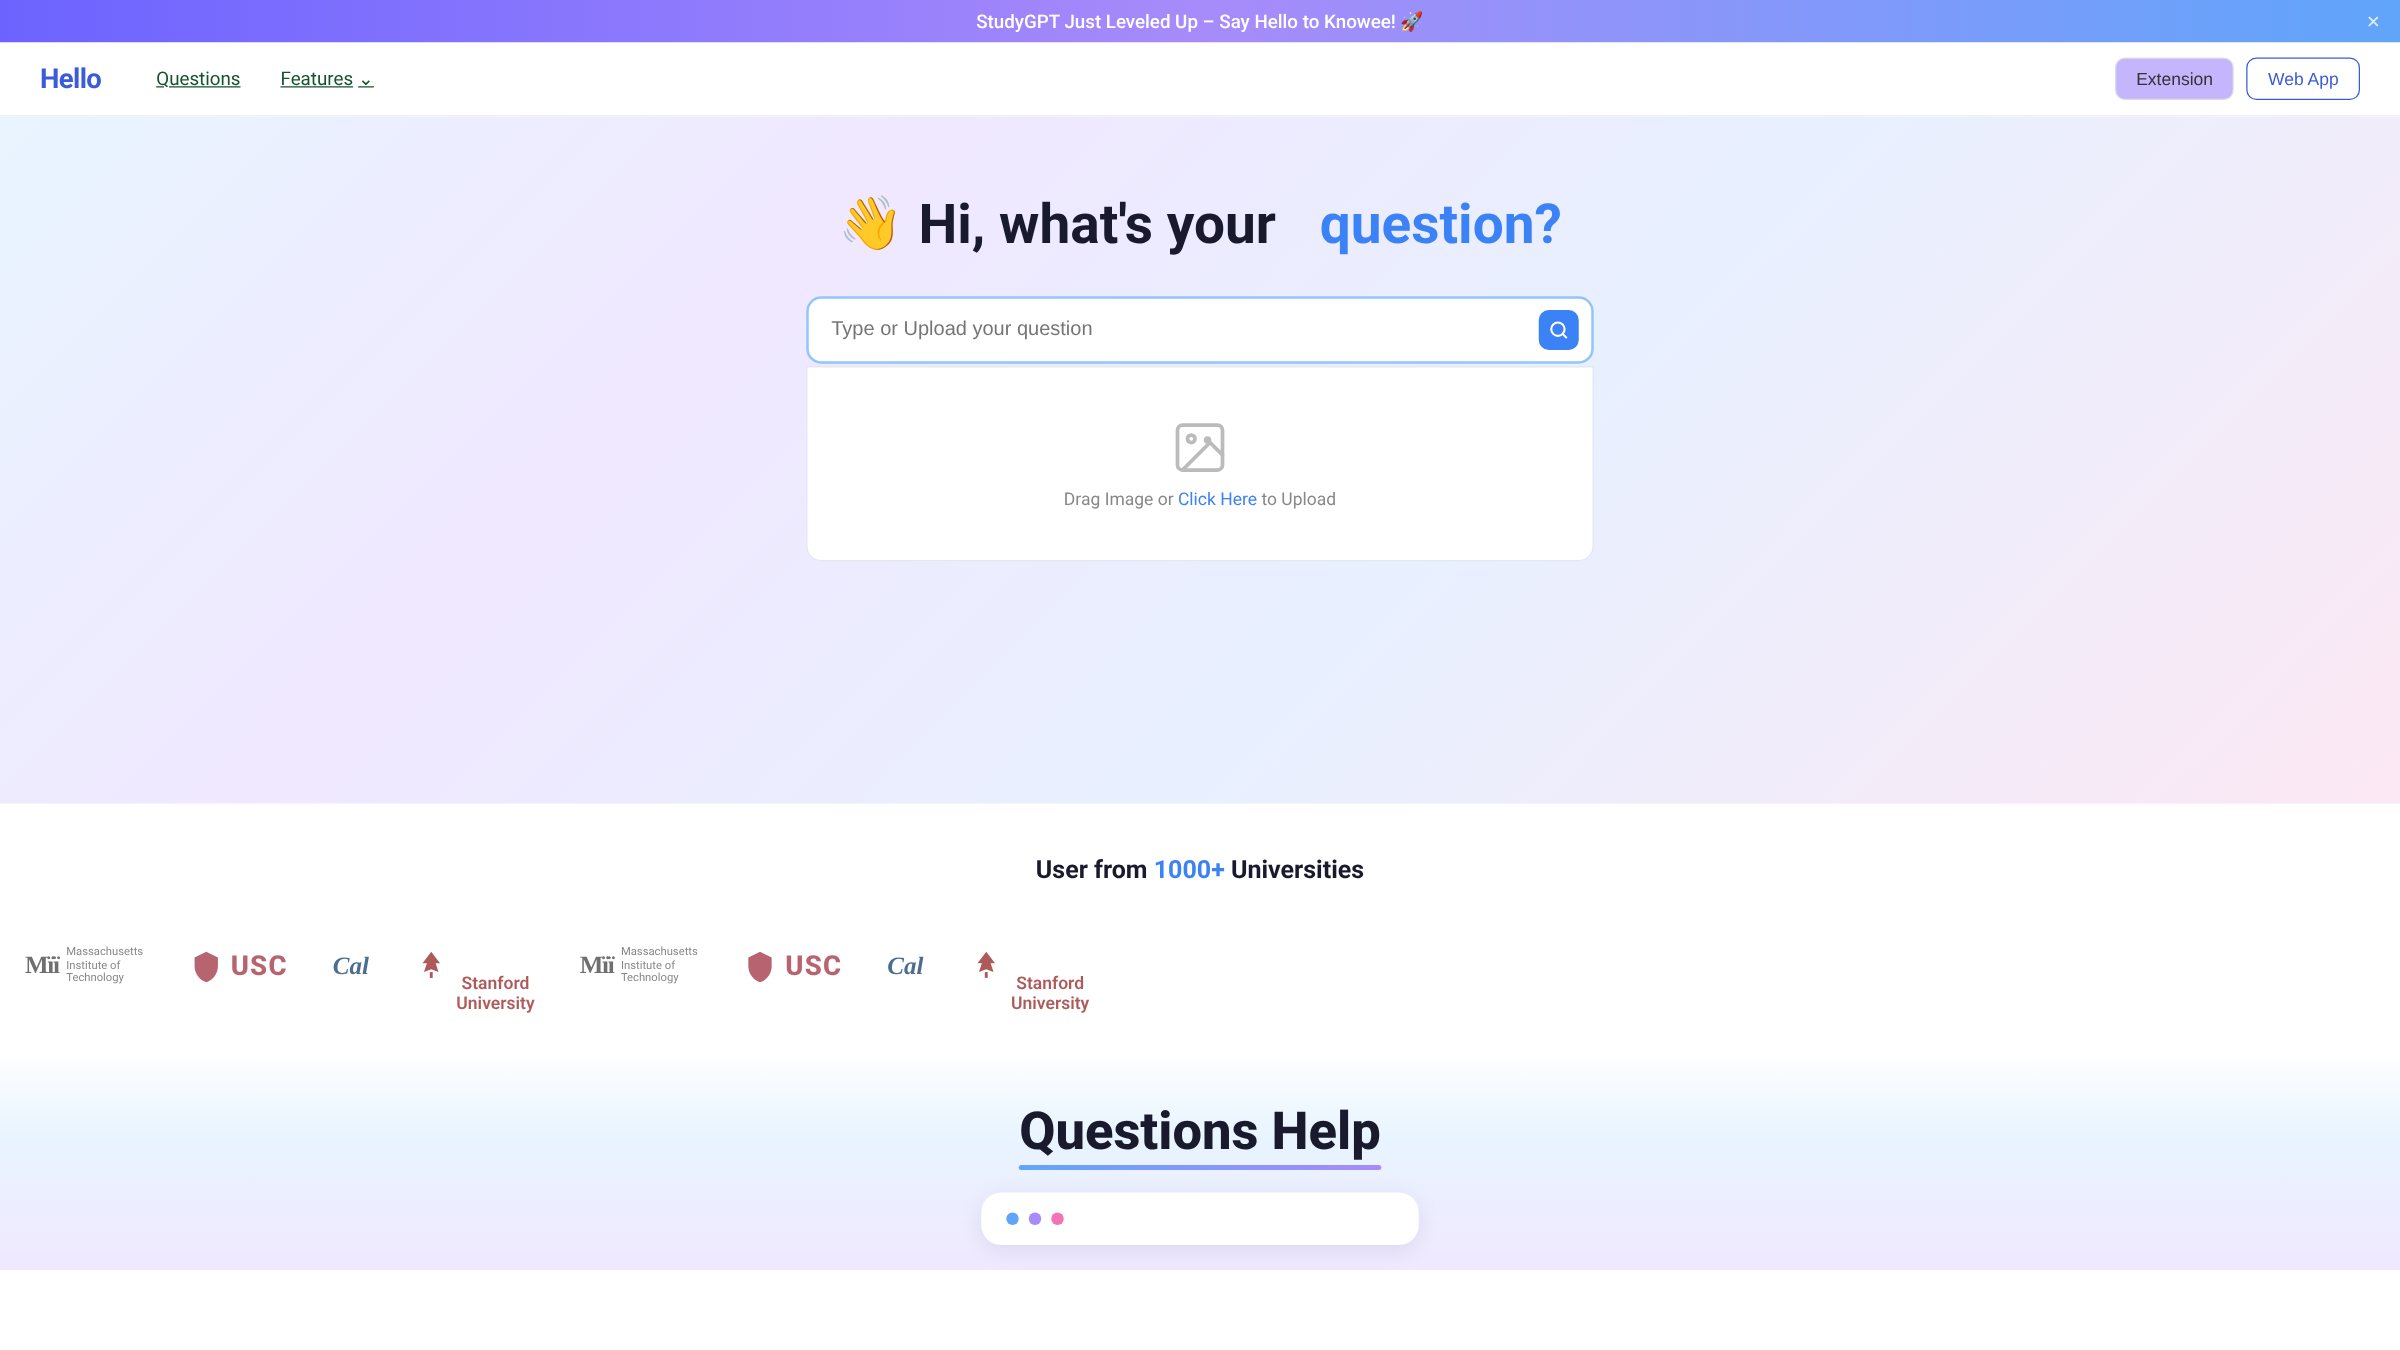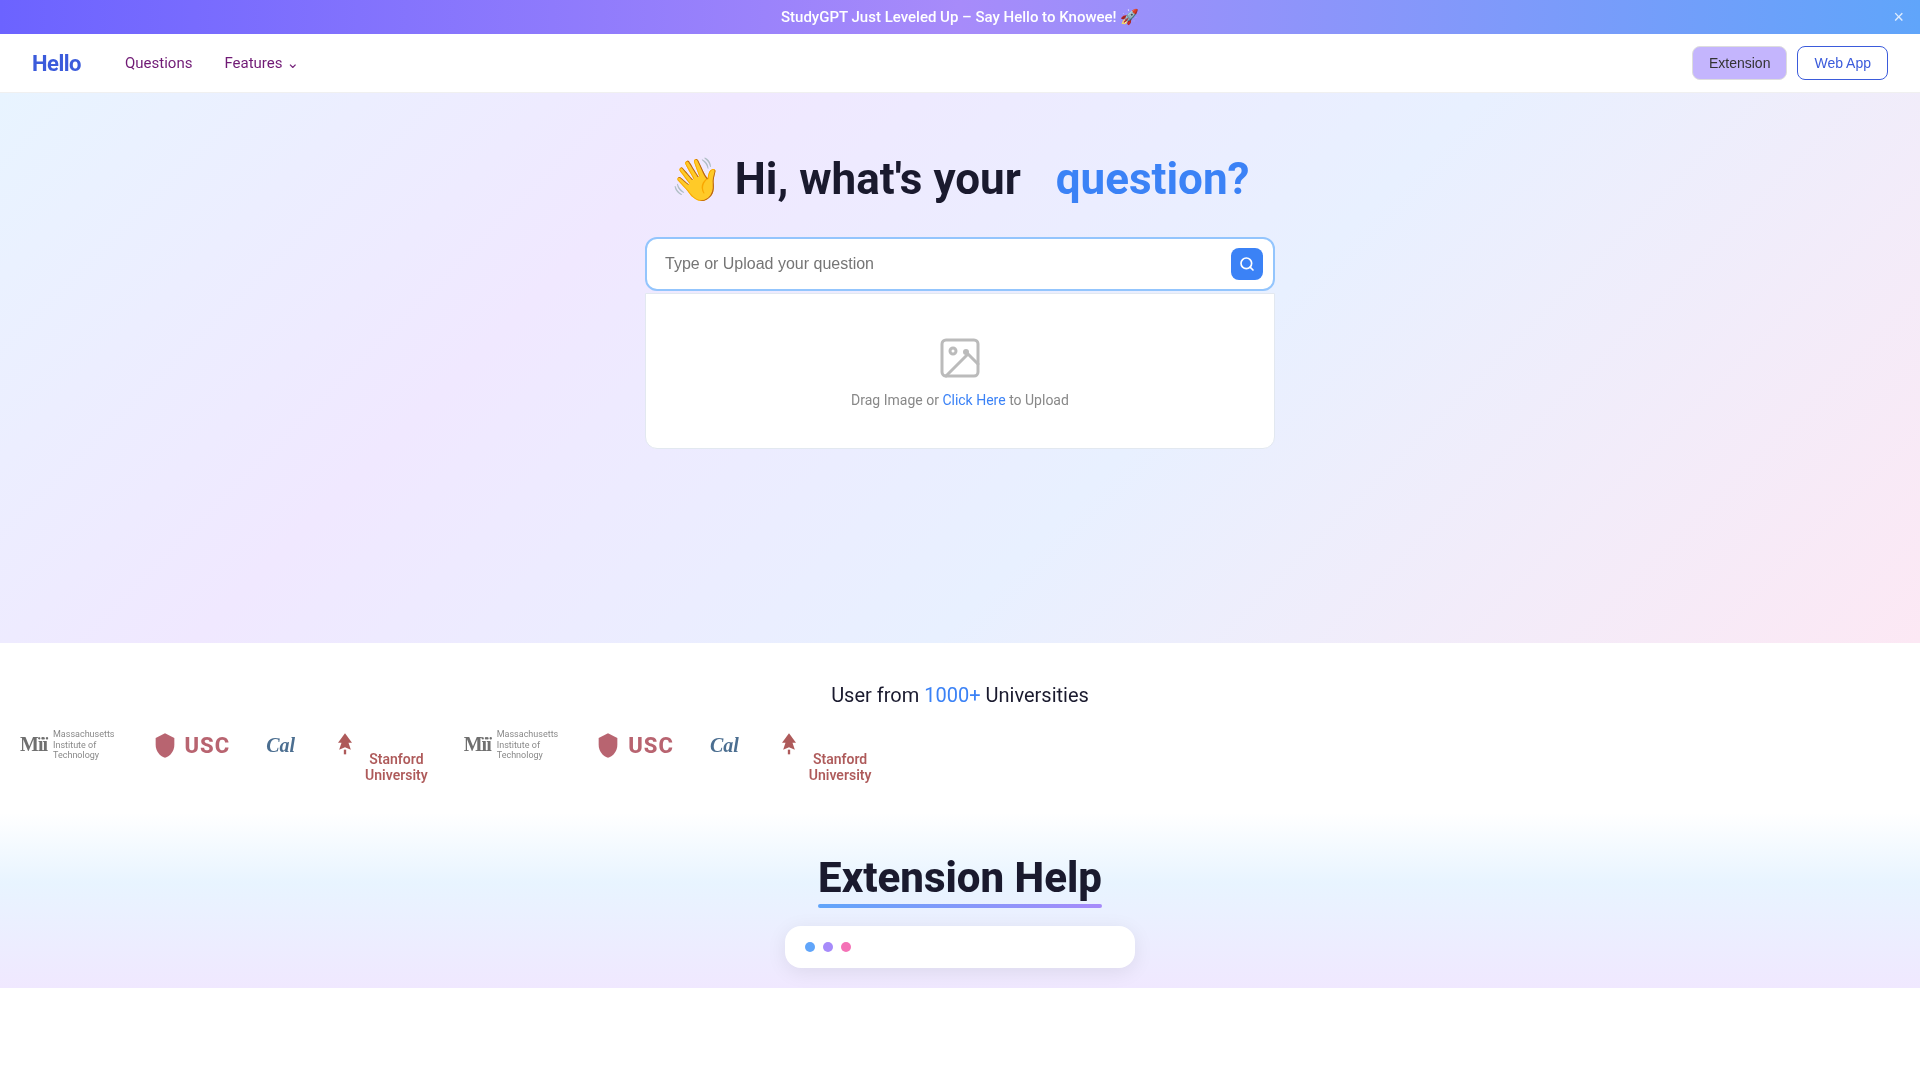--- a/index.html
+++ b/index.html
@@ -50,26 +50,27 @@
     }
     .nav-links {
       display: flex;
       gap: 8px;
       align-items: center;
       flex: 1;
     }
     .nav-link {
       padding: 6px 12px;
       font-size: 15px;
-      color: #701a75;
+      color: #14532d;
       cursor: pointer;
       border-radius: 6px;
       display: flex;
       align-items: flex-start;
       gap: 4px;
+      text-decoration: underline;
     }
     .nav-actions {
       display: flex;
       gap: 10px;
     }
     .btn-extension {
       padding: 8px 16px;
       border: 1px solid #ddd;
       border-radius: 8px;
       background: #c4b5fd;
@@ -167,22 +168,23 @@
     #upload-text .link { color: #3b82f6; cursor: pointer; }
 
     
     #universities {
       background: white;
       padding: 40px 20px 30px;
       text-align: center;
     }
     #universities h2 {
       font-size: 20px;
-      font-weight: 400;
+      font-weight: 700;
       color: #1a1a2e;
+      margin-bottom: 28px;
     }
     #universities h2 .accent { color: #3b82f6; }
     .uni-logos {
       display: flex;
       align-items: center;
       gap: 36px;
       flex-wrap: wrap;
       overflow: hidden;
     }
     .uni-logo {
@@ -356,21 +358,21 @@
       </svg>
       <span class="stanford-logo">Stanford<br>University</span>
     </div>
 
   </div>
 </section>
 
 <section id="homework">
   <h2>
     <span class="hw-underline">
-      <span>Extension Help</span>
+      <span>Questions Help</span>
     </span>
   </h2>
   <div class="hw-card-preview">
     <span class="hw-dot" style="background:#60a5fa"></span>
     <span class="hw-dot" style="background:#a78bfa"></span>
     <span class="hw-dot" style="background:#f472b6"></span>
   </div>
 </section>
 
 </body></html>

